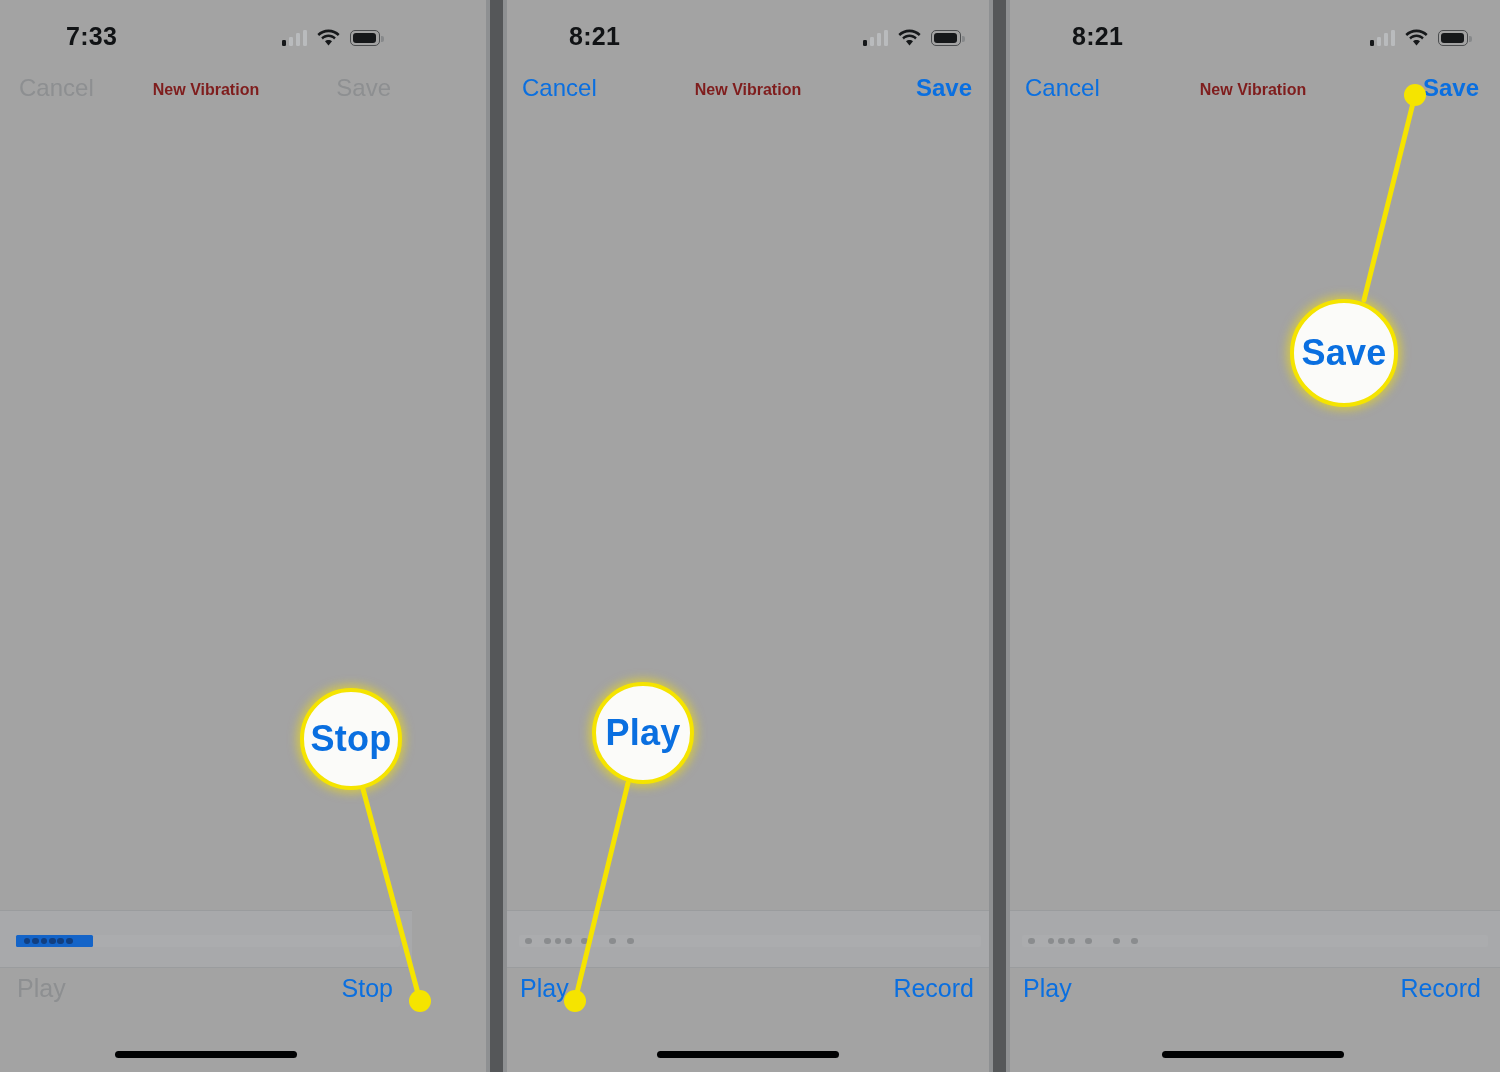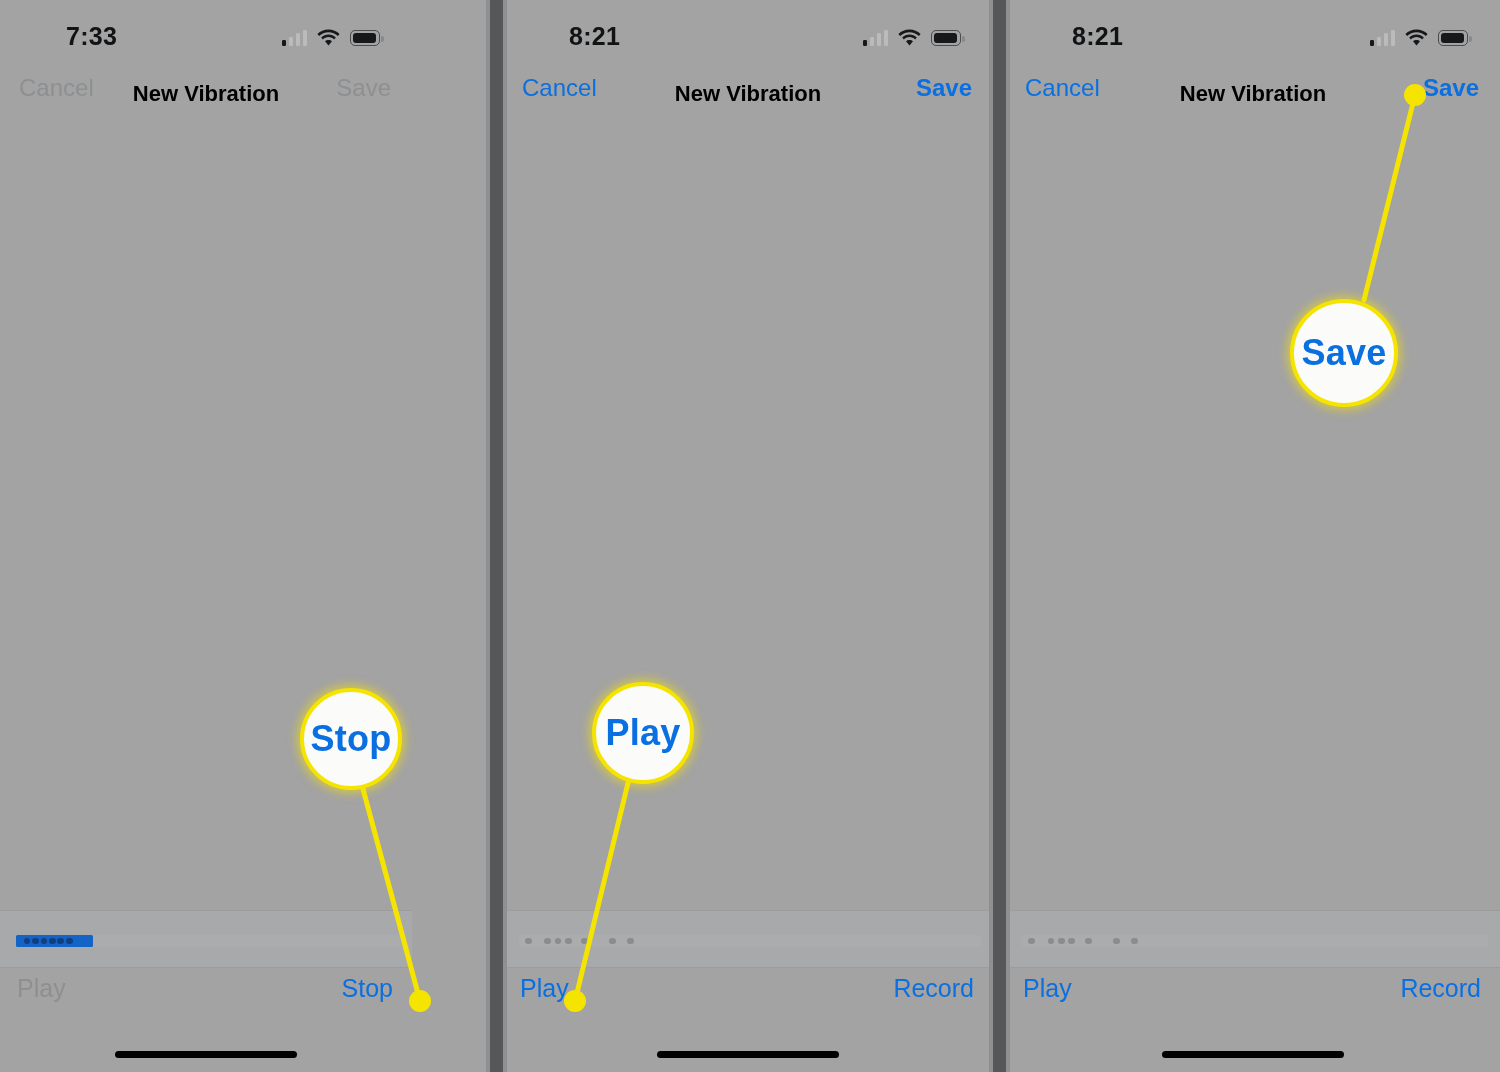--- a/index.html
+++ b/index.html
@@ -132,23 +132,23 @@
     left: 0;
     right: 0;
     height: 68px;
   }
   .nav-title {
     position: absolute;
     left: 0;
     right: 0;
     top: 19px;
     text-align: center;
-    font-size: 22px;
+    font-size: 16px;
     font-weight: bold;
-    color: #000000;
+    color: #7f1d1d;
   }
   .nav-btn {
     position: absolute;
     top: 12px;
     font-size: 24px;
     color: #0a6fe0;
     white-space: nowrap;
   }
   .nav-cancel { left: 19px; }
   .nav-save   { right: 21px; }

